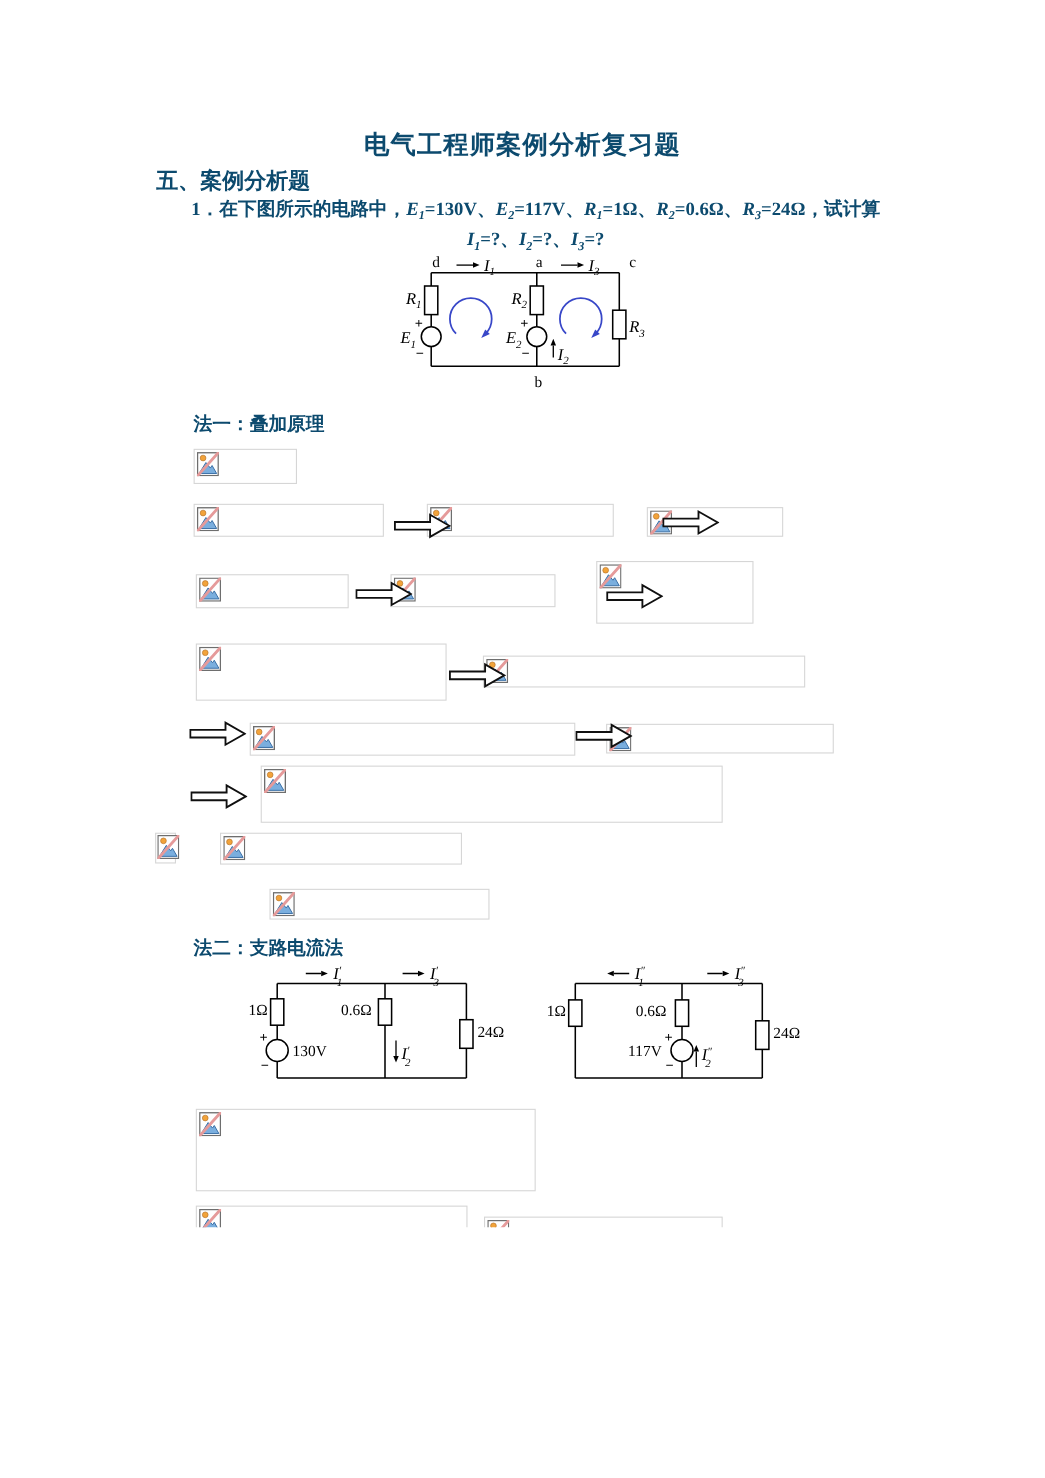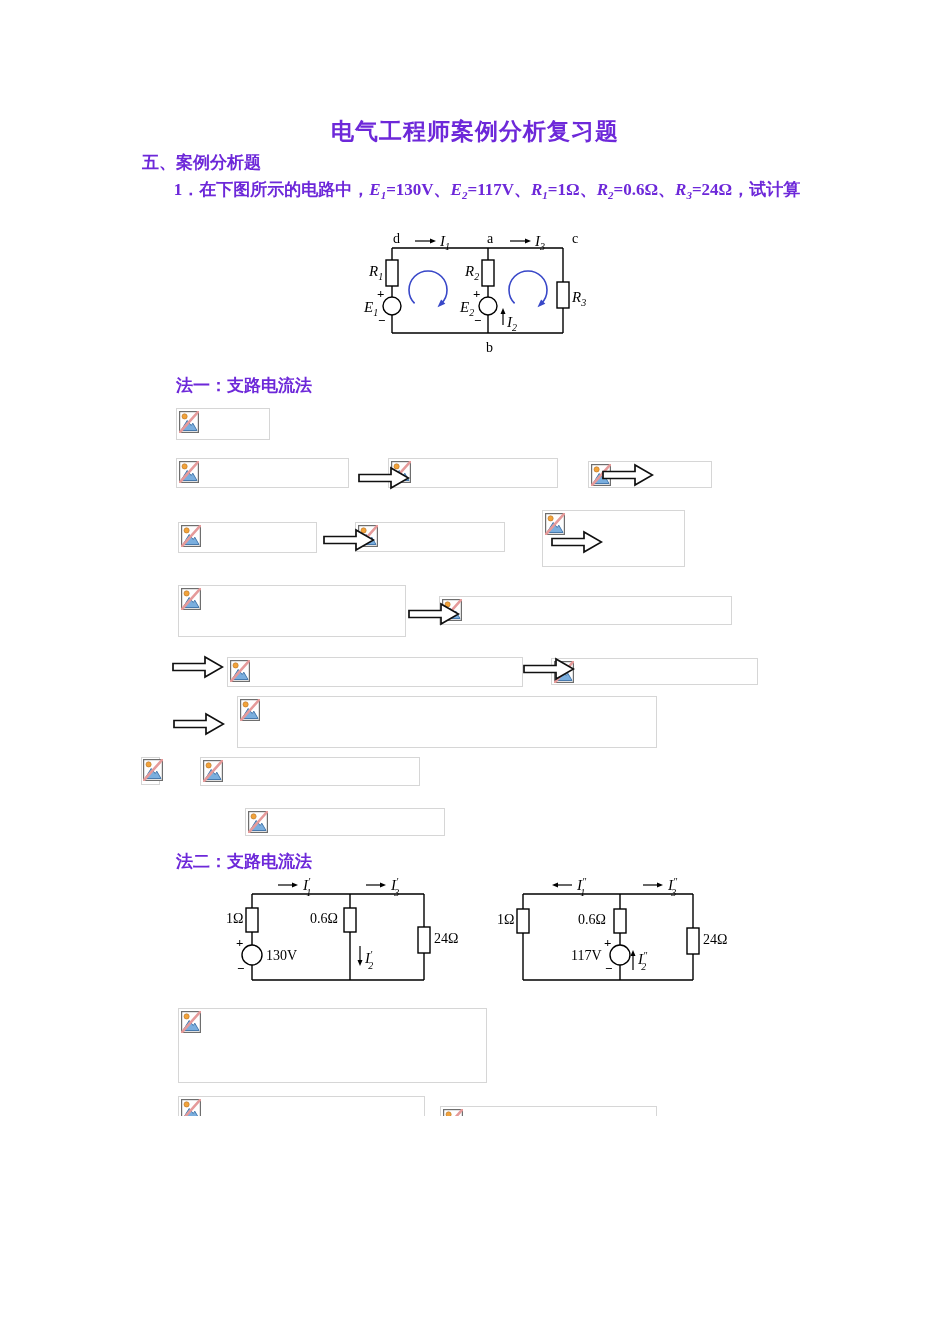--- a/index.html
+++ b/index.html
@@ -1,20 +1,20 @@
 <!DOCTYPE html>
 <html><head>
 <meta charset="utf-8">
 <style>
   html,body{margin:0;padding:0;background:#ffffff;}
   .page{position:relative;width:950px;height:1116px;background:#ffffff;overflow:hidden;
-        font-family:"Liberation Serif","DejaVu Serif",serif;color:#6d28d9;}
+        font-family:"Liberation Serif","DejaVu Serif",serif;color:#0c4a6e;}
   .doc-title{position:absolute;left:0;top:116px;width:950px;text-align:center;
              font-size:23px;font-weight:bold;letter-spacing:1px;}
-  .h5{position:absolute;left:142px;top:151px;font-size:17px;font-weight:bold;}
+  .h5{position:absolute;left:142px;top:151px;font-size:20px;font-weight:bold;}
   .m-head{position:absolute;font-size:17px;font-weight:bold;}
   .para{position:absolute;left:142px;width:690px;font-size:17px;font-weight:bold;line-height:28px;text-align:center;}
   .para .var{font-style:italic;}
   .para sub{font-size:11px;font-style:italic;}
   .ph{position:absolute;border:1px solid #d6d6d6;background:#ffffff;z-index:1;}
   .ph-icon{position:absolute;left:2px;top:2px;width:20px;height:22px;display:block;}
   .ar{position:absolute;width:52px;height:24px;z-index:2;}
   svg text{font-family:"Liberation Serif","DejaVu Serif",serif;}
   .it{font-style:italic;font-size:15px;}
   .sub{font-size:10px;font-style:italic;}
@@ -31,20 +31,21 @@
   .looph{fill:#3847c8;stroke:none;}
 </style>
 </head>
 <body>
 
 <div class="page">
 
   <div class="doc-title">电气工程师案例分析复习题</div>
   <div class="h5">五、案例分析题</div>
   <div class="para" style="top:176px;"><span>1．在下图所示的电路中，</span><span class="var">E</span><sub class="var">1</sub><span>=130V、</span><span class="var">E</span><sub class="var">2</sub><span>=117V、</span><span class="var">R</span><sub class="var">1</sub><span>=1Ω、</span><span class="var">R</span><sub class="var">2</sub><span>=0.6Ω、</span><span class="var">R</span><sub class="var">3</sub><span>=24Ω，试计算</span></div>
+  <div class="para" style="top:204px;"><span class="var">I</span><sub class="var">1</sub><span>=?、</span><span class="var">I</span><sub class="var">2</sub><span>=?、</span><span class="var">I</span><sub class="var">3</sub><span>=?</span></div>
 
   <svg style="position:absolute;left:360px;top:228px;" width="245" height="132" viewBox="0 0 245 132">
 
     <path class="wire" d="M32 20 H203 M32 105 H203 M32 20 V32 M32 58 V69 M32 87 V105 M128 20 V32 M128 58 V69 M128 87 V105 M203 20 V54 M203 80 V105"></path>
 
     <rect class="res" x="26" y="32" width="12" height="26"></rect>
     <rect class="res" x="122" y="32" width="12" height="26"></rect>
     <rect class="res" x="197" y="54" width="12" height="26"></rect>
 
     <circle class="src" cx="32" cy="78" r="9"></circle>
@@ -85,21 +86,21 @@
     <text class="it" x="212" y="74"><tspan>R</tspan><tspan class="sub" dy="4">3</tspan></text>
     <text class="it" x="4" y="84"><tspan>E</tspan><tspan class="sub" dy="4">1</tspan></text>
     <text class="it" x="100" y="84"><tspan>E</tspan><tspan class="sub" dy="4">2</tspan></text>
 
     <text class="sign" x="17" y="70">+</text>
     <text class="sign" x="18" y="97">−</text>
     <text class="sign" x="113" y="70">+</text>
     <text class="sign" x="114" y="97">−</text>
   </svg>
 
-  <div class="m-head" style="left:176px;top:374px;">法一：支路电流法</div>
+  <div class="m-head" style="left:176px;top:374px;">法一：叠加原理</div>
   <div class="m-head" style="left:176px;top:850px;">法二：支路电流法</div>
 
   <div class="ph" style="left:176px;top:408px;width:92px;height:30px;">
       <span class="ph-icon">
   <svg width="20" height="22" viewBox="0 0 20 22">
     <rect x="0.6" y="0.6" width="18.8" height="20.8" fill="#fefefe" stroke="#6e6e6e" stroke-width="1.2"></rect>
     <circle cx="5.6" cy="5.4" r="2.6" fill="#f2a33a" stroke="#b5722a" stroke-width="0.6"></circle>
     <path d="M2 19.5 L8.2 9.5 L12.2 14.5 L13.8 12.2 L18 19.5 Z" fill="#7aaede" stroke="#3a6ea5" stroke-width="0.9"></path>
     <path d="M0.8 21.4 L19.2 0.8" stroke="#e59a9a" stroke-width="2.6" stroke-linecap="round"></path>
   </svg>

